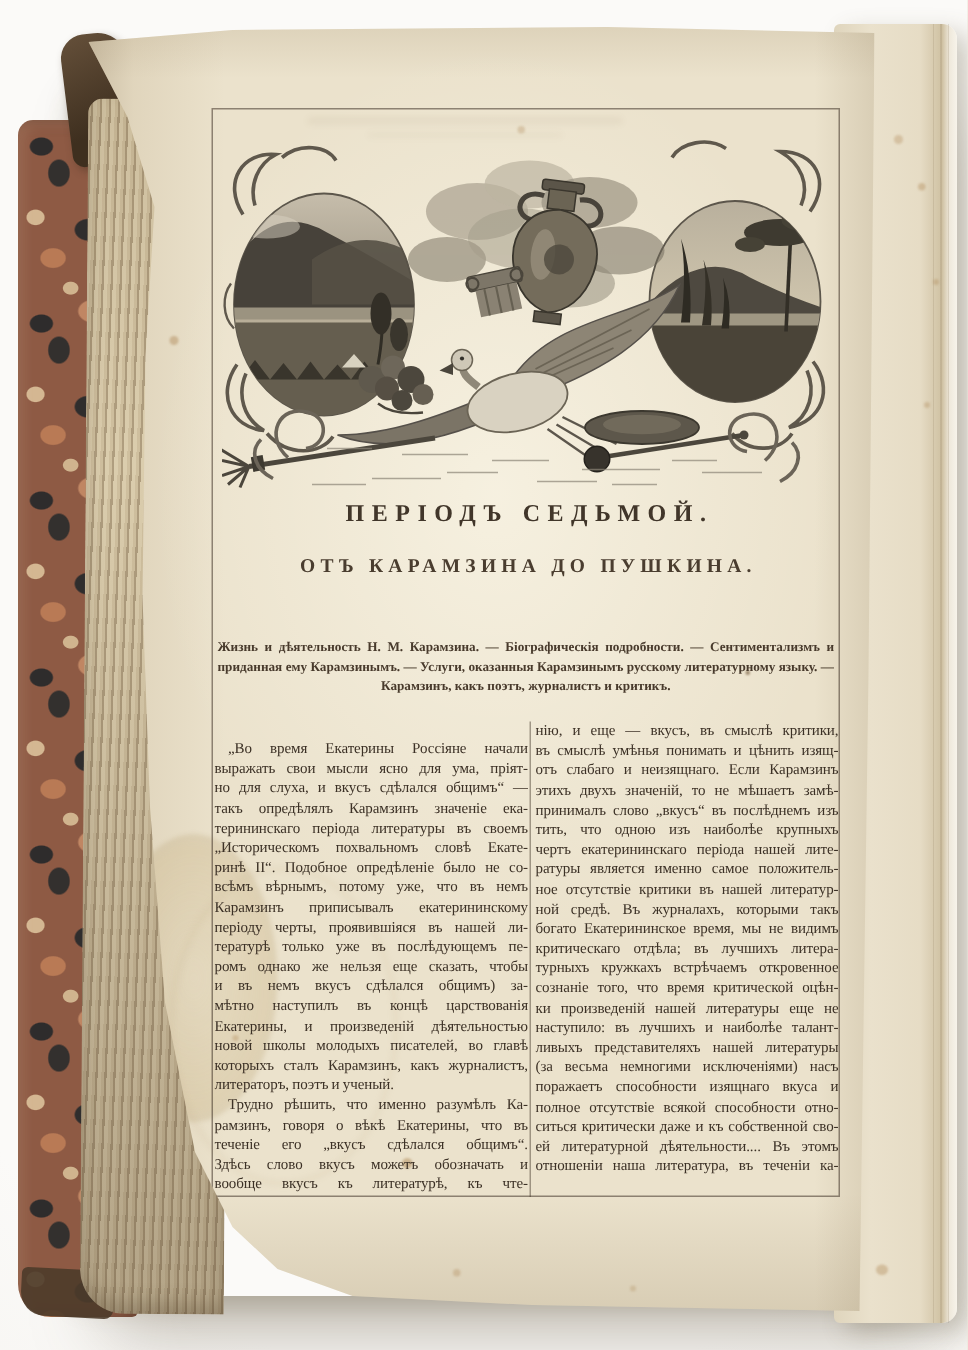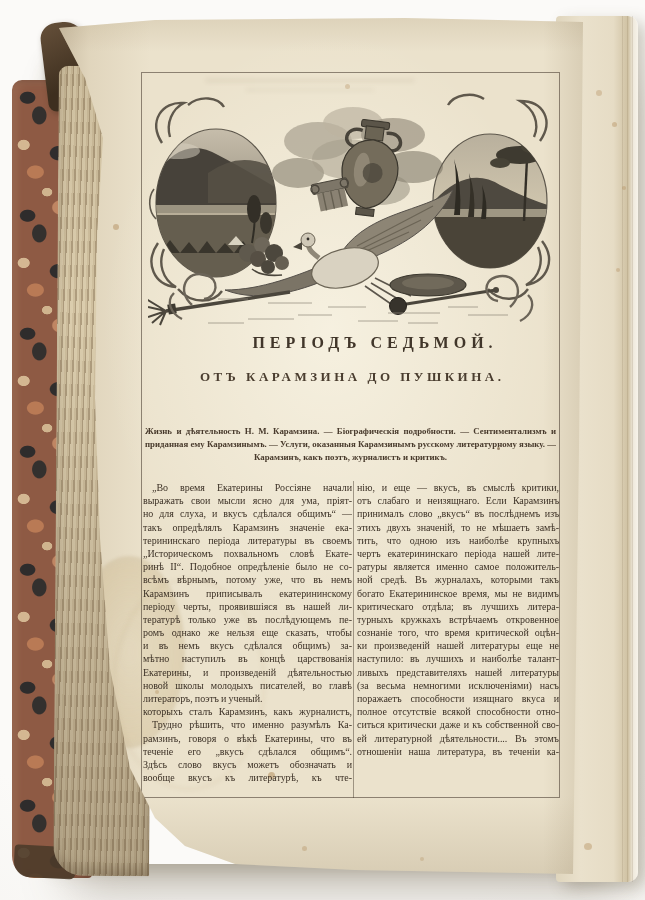--- a/index.html
+++ b/index.html
@@ -66,33 +66,33 @@
   .stain-ring{left:58px;top:560px;width:152px;height:212px;border:2px solid rgba(180,158,112,.16);
     border-radius:50%;filter:blur(2.2px);}
   .ghost-line{filter:blur(2px);opacity:.14;background:rgba(120,100,70,.5);border-radius:2px;}
 
   
   .printed-frame{left:86px;top:54px;width:419px;height:726px;border:1px solid rgba(62,50,38,.55);}
   .col-divider{left:298px;top:463px;width:1px;height:317px;background:rgba(62,50,38,.45);}
 
   .ink{color:#3c3126;font-family:"Liberation Serif","DejaVu Serif",serif;}
   .period-title{left:86px;top:314px;width:419px;text-align:center;font-weight:700;
-    font-size:16px;line-height:22px;letter-spacing:5px;text-indent:5px;color:#41362a;margin-left:22px;}
+    font-size:16px;line-height:22px;letter-spacing:5px;text-indent:5px;color:#41362a;}
   .period-subtitle{left:86px;top:351px;width:419px;text-align:center;font-weight:700;
     font-size:13px;line-height:15px;letter-spacing:3.5px;text-indent:3.5px;color:#4a3d2f;}
   .chapter-number{left:86px;top:376px;width:419px;text-align:center;font-weight:400;
     font-size:17px;line-height:22px;letter-spacing:1.5px;color:#41362a;}
 
   .chapter-summary{left:90px;top:407px;width:411px;font-weight:700;font-size:8.8px;
     line-height:13.2px;color:#483a2c;}
   .chapter-summary .sline{position:relative;text-align:justify;text-align-last:justify;height:13.2px;overflow:hidden;}
   .chapter-summary .sline.center{text-align:right;text-align-last:center;}
 
   .column{top:463px;font-size:10px;line-height:13.2px;}
-  .col-left{left:88px;width:209px;}
+  .col-left{left:88px;width:209px;margin-top:12px;}
   .col-right{left:302px;width:202px;}
   .column .line{position:relative;height:13.2px;overflow:hidden;text-align:justify;
     text-align-last:justify;word-spacing:-.3px;letter-spacing:-.05px;}
   .column .line.indent{text-indent:9px;}
   .column .line.nojust{text-align:left;text-align-last:left;}
 
   .engraving{left:93px;top:75px;width:405px;height:237px;}
 </style>
 </head>
 <body>
@@ -296,36 +296,38 @@
         <div class="line">ринѣ II“. Подобное опредѣленіе было не со-</div>
         <div class="line">всѣмъ вѣрнымъ, потому уже, что въ немъ</div>
         <div class="line">Карамзинъ приписывалъ екатерининскому</div>
         <div class="line">періоду черты, проявившіяся въ нашей ли-</div>
         <div class="line">тературѣ только уже въ послѣдующемъ пе-</div>
         <div class="line">ромъ однако же нельзя еще сказать, чтобы</div>
         <div class="line">и въ немъ вкусъ сдѣлался общимъ) за-</div>
         <div class="line">мѣтно наступилъ въ концѣ царствованія</div>
         <div class="line">Екатерины, и произведеній дѣятельностью</div>
         <div class="line">новой школы молодыхъ писателей, во главѣ</div>
+        <div class="line">которыхъ сталъ Карамзинъ, какъ журналистъ,</div>
         <div class="line nojust">литераторъ, поэтъ и ученый.</div>
-        <div class="line">которыхъ сталъ Карамзинъ, какъ журналистъ,</div>
         <div class="line indent">Трудно рѣшить, что именно разумѣлъ Ка-</div>
         <div class="line">рамзинъ, говоря о вѣкѣ Екатерины, что въ</div>
         <div class="line">теченіе его „вкусъ сдѣлался общимъ“.</div>
         <div class="line">Здѣсь слово вкусъ можетъ обозначать и</div>
         <div class="line">вообще вкусъ къ литературѣ, къ чте-</div>
       </div>
     <div class="ink column col-right">
         <div class="line">нію, и еще — вкусъ, въ смыслѣ критики,</div>
+        <div class="line">въ смыслѣ умѣнья понимать и цѣнить изящ-</div>
         <div class="line">отъ слабаго и неизящнаго. Если Карамзинъ</div>
+        <div class="line">этихъ двухъ значеній, то не мѣшаетъ замѣ-</div>
         <div class="line">принималъ слово „вкусъ“ въ послѣднемъ изъ</div>
-        <div class="line">этихъ двухъ значеній, то не мѣшаетъ замѣ-</div>
         <div class="line">тить, что одною изъ наиболѣе крупныхъ</div>
         <div class="line">чертъ екатерининскаго періода нашей лите-</div>
         <div class="line">ратуры является именно самое положитель-</div>
+        <div class="line">ное отсутствіе критики въ нашей литератур-</div>
         <div class="line">ной средѣ. Въ журналахъ, которыми такъ</div>
         <div class="line">богато Екатерининское время, мы не видимъ</div>
         <div class="line">критическаго отдѣла; въ лучшихъ литера-</div>
         <div class="line">турныхъ кружкахъ встрѣчаемъ откровенное</div>
         <div class="line">сознаніе того, что время критической оцѣн-</div>
         <div class="line">ки произведеній нашей литературы еще не</div>
         <div class="line">наступило: въ лучшихъ и наиболѣе талант-</div>
         <div class="line">ливыхъ представителяхъ нашей литературы</div>
         <div class="line">(за весьма немногими исключеніями) насъ</div>
         <div class="line">поражаетъ способности изящнаго вкуса и</div>

